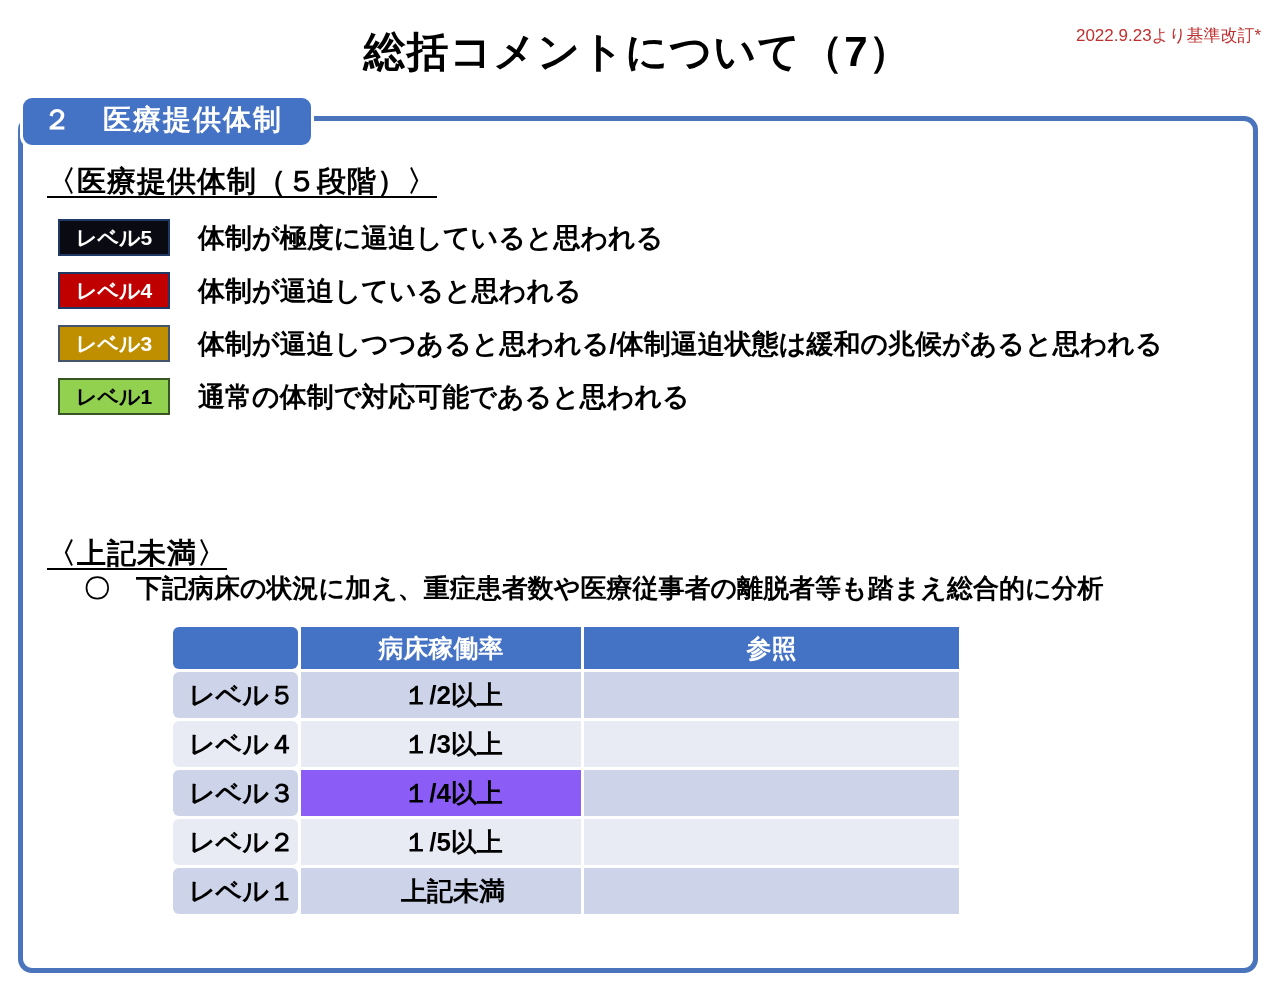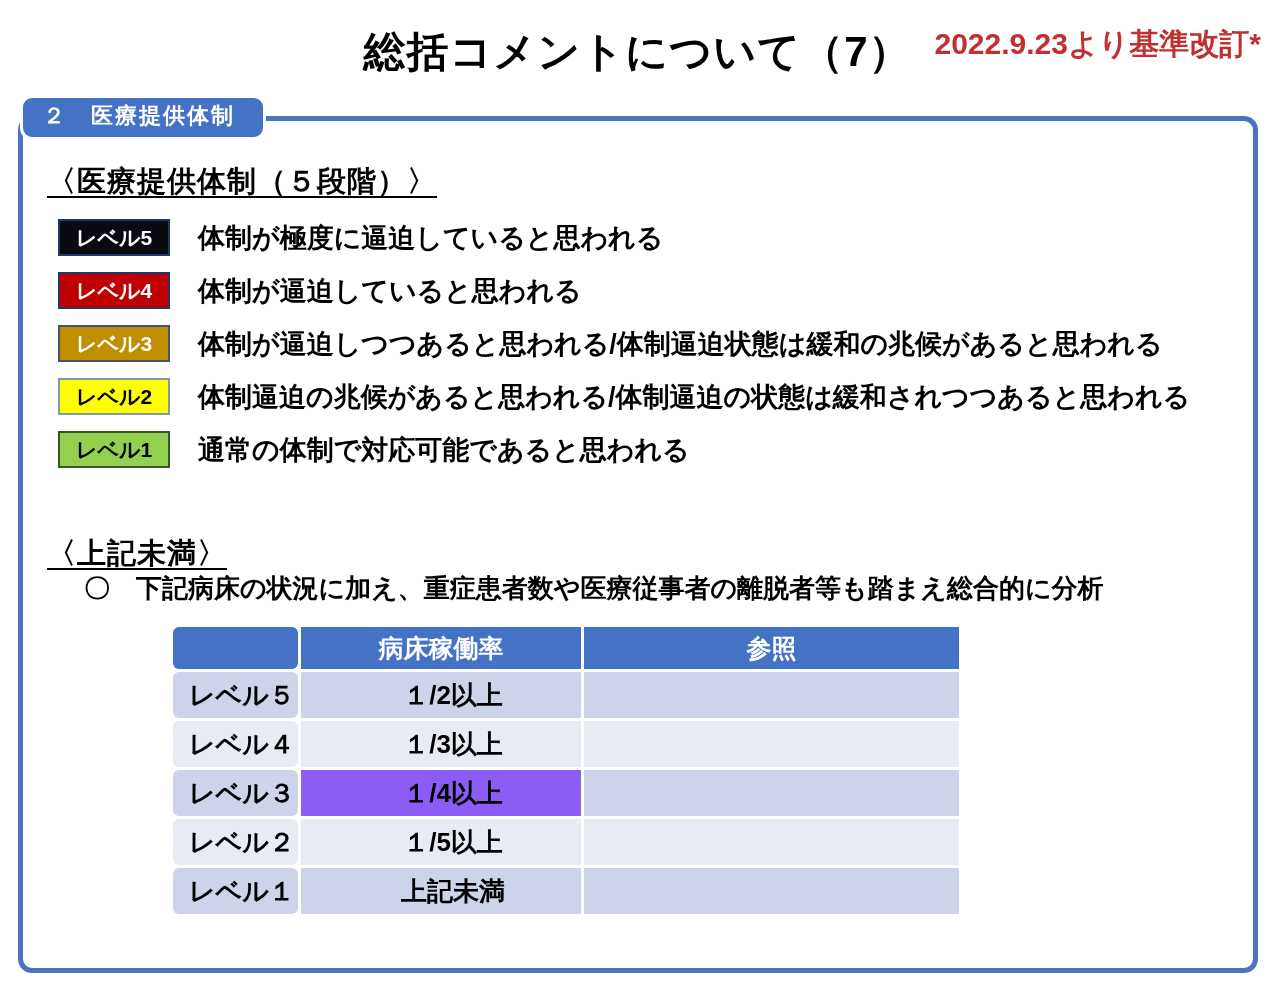--- a/index.html
+++ b/index.html
@@ -12,36 +12,36 @@
     color:#000;
     overflow:hidden;
   }
   .title {
     position:absolute; top:24px; left:0; width:100%;
     text-align:center;
     font-size:42px; font-weight:bold; letter-spacing:1px;
   }
   .revision {
     position:absolute; top:24px; right:14px;
-    font-size:30px; font-weight:bold;
+    font-size:17px; font-weight:normal;
   }
   .main-box {
     position:absolute; left:18px; top:116px;
     width:1240px; height:857px;
     border:5px solid #4a74bc;
     border-radius:14px;
     background:transparent;
   }
   .section-badge {
     position:absolute; left:20px; top:95px;
     background:#4472c4;
     border:3px solid #ffffff;
     border-radius:12px;
     padding:3px 28px 6px 20px;
-    font-size:22px; font-weight:bold; color:#ffffff;
+    font-size:28px; font-weight:bold; color:#ffffff;
     letter-spacing:2px;
   }
   .sec-heading {
     position:absolute;
     font-size:29px; font-weight:bold;
     text-decoration:underline;
     text-decoration-thickness:2px;
     text-underline-offset:5px;
     letter-spacing:1px;
   }
@@ -106,24 +106,20 @@
     </div>
     <div class="level-row">
       <span class="level-badge" style="background-color: rgb(192, 0, 0); color: rgb(255, 255, 255); border-color: rgb(31, 56, 100);">レベル4</span>
       <span class="level-desc">体制が逼迫していると思われる</span>
     </div>
     <div class="level-row">
       <span class="level-badge" style="background-color: rgb(191, 143, 0); color: rgb(255, 255, 255); border-color: rgb(68, 84, 106);">レベル3</span>
       <span class="level-desc">体制が逼迫しつつあると思われる/体制逼迫状態は緩和の兆候があると思われる</span>
     </div>
     <div class="level-row">
-      <span class="level-badge" style="background-color: rgb(255, 255, 0); color: rgb(0, 0, 0); border-color: rgb(132, 151, 176);">レベル2</span>
-      <span class="level-desc">体制逼迫の兆候があると思われる/体制逼迫の状態は緩和されつつあると思われる</span>
-    </div>
-    <div class="level-row">
       <span class="level-badge" style="background-color: rgb(146, 208, 80); color: rgb(0, 0, 0); border-color: rgb(55, 86, 35);">レベル1</span>
       <span class="level-desc">通常の体制で対応可能であると思われる</span>
     </div>
   </div>
 
   <h2 class="sec-heading criteria-heading">〈上記未満〉</h2>
 
   <div class="criteria-bullet">〇　下記病床の状況に加え、重症患者数や医療従事者の離脱者等も踏まえ総合的に分析</div>
 
   <table class="ref-table">

